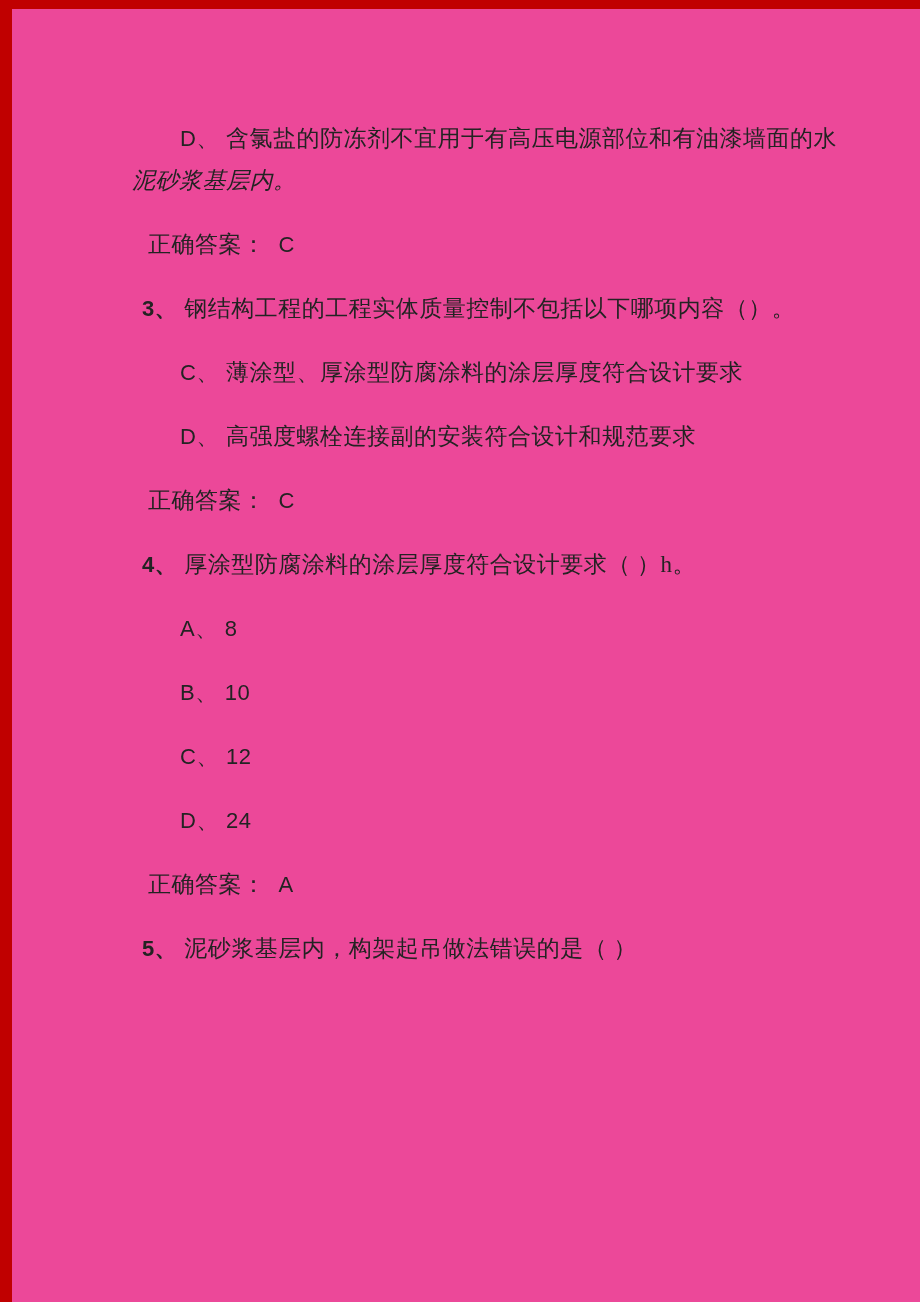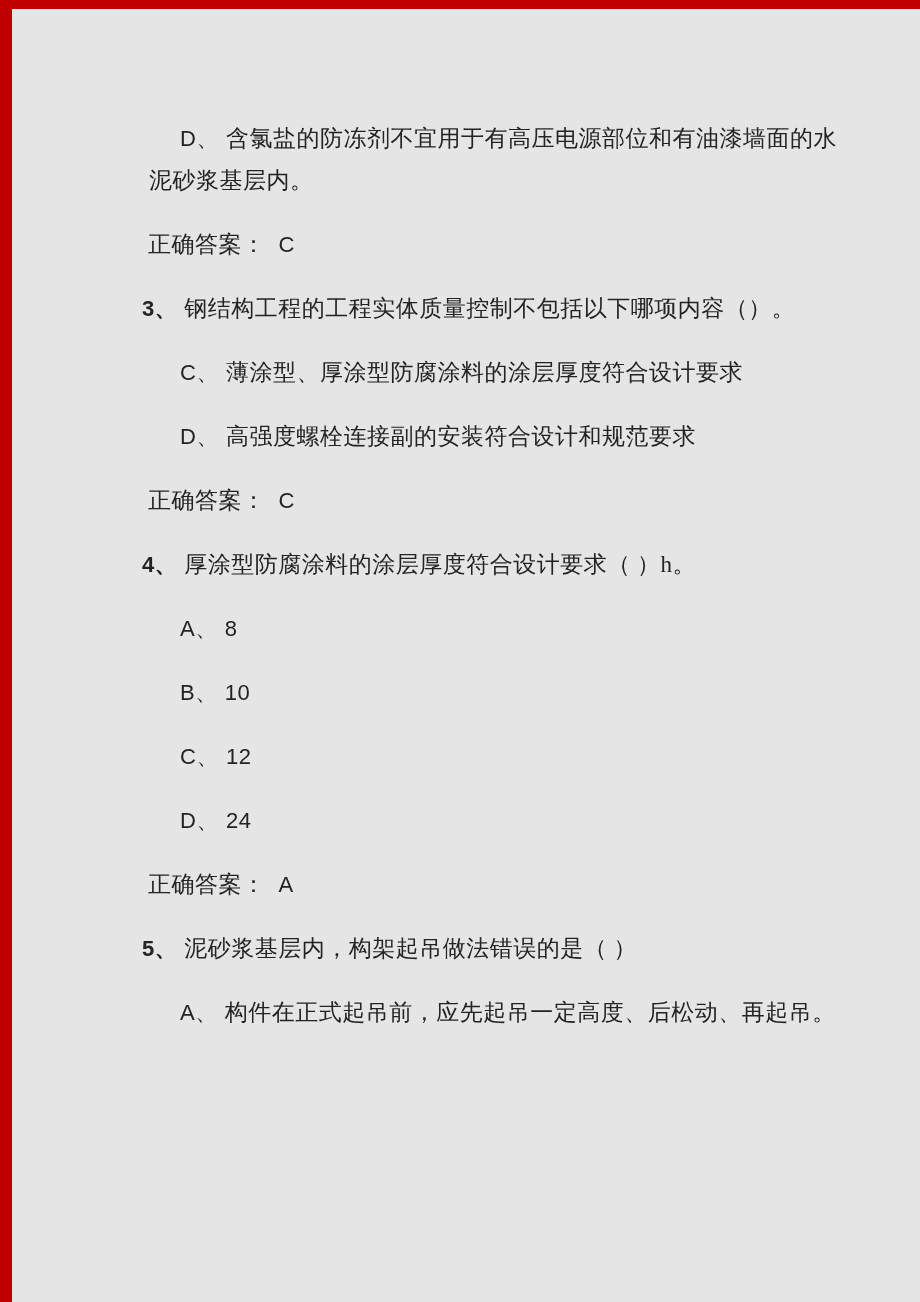--- a/index.html
+++ b/index.html
@@ -1,20 +1,20 @@
 <!DOCTYPE html>
 <html><head>
 <meta charset="utf-8">
 <style>
   html, body { margin: 0; padding: 0; background: #ffffff; }
   .page {
     position: relative;
     width: 920px;
     height: 1302px;
-    background: #e5e5e5;
+    background: #ec4899;
     overflow: hidden;
     font-family: "Liberation Serif", serif;
     color: #232323;
   }
   .border-left {
     position: absolute;
     left: 0; top: 0;
     width: 12px; height: 1302px;
     background: #c00000;
   }
@@ -31,21 +31,21 @@
     width: 720px;
   }
   .line {
     font-size: 23px;
     line-height: 23px;
     letter-spacing: 0.5px;
     margin: 0 0 41px 0;
     white-space: nowrap;
   }
   .line.tight { margin-bottom: 19px; }
-  .cont { margin-left: 17px; }
+  .cont { margin-left: 0; font-style: italic; }
   .q    { margin-left: 10px; }
   .ans  { margin-left: 16px; }
   .opt  { margin-left: 48px; }
   .pfx  { margin-right: 7px; }
   .q .pfx {
     font-family: "Liberation Sans", sans-serif;
     font-weight: 600;
     font-size: 22px;
   }
   .opt .pfx {
@@ -123,18 +123,15 @@
     </div>
 
     <div class="line ans">
       <span class="pfx">正确答案：</span><span class="txt">A</span>
     </div>
 
     <div class="line q">
       <span class="pfx">5、</span><span class="txt">泥砂浆基层内，构架起吊做法错误的是（ ）</span>
     </div>
 
-    <div class="line opt">
-      <span class="pfx">A、</span><span class="txt">构件在正式起吊前，应先起吊一定高度、后松动、再起吊。</span>
-    </div>
 
   </div>
 </div>
 
 </body></html>

